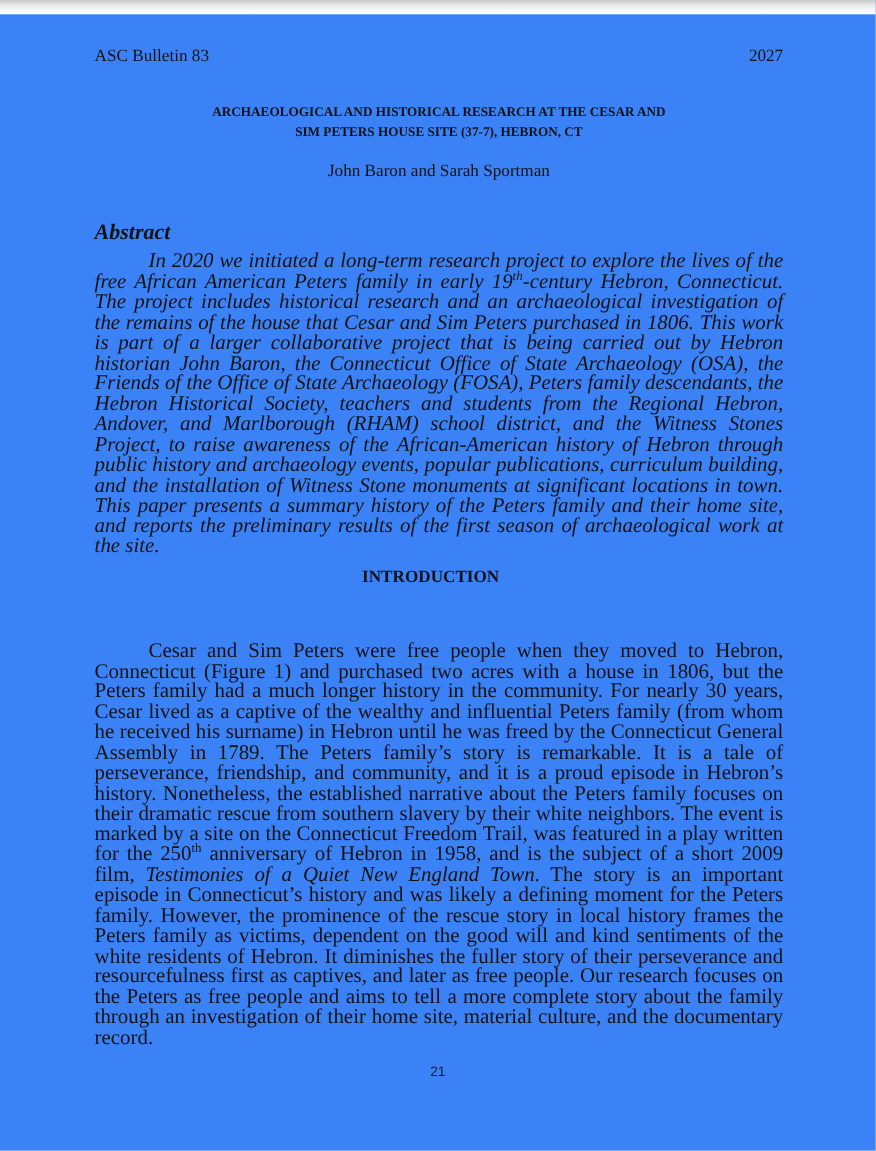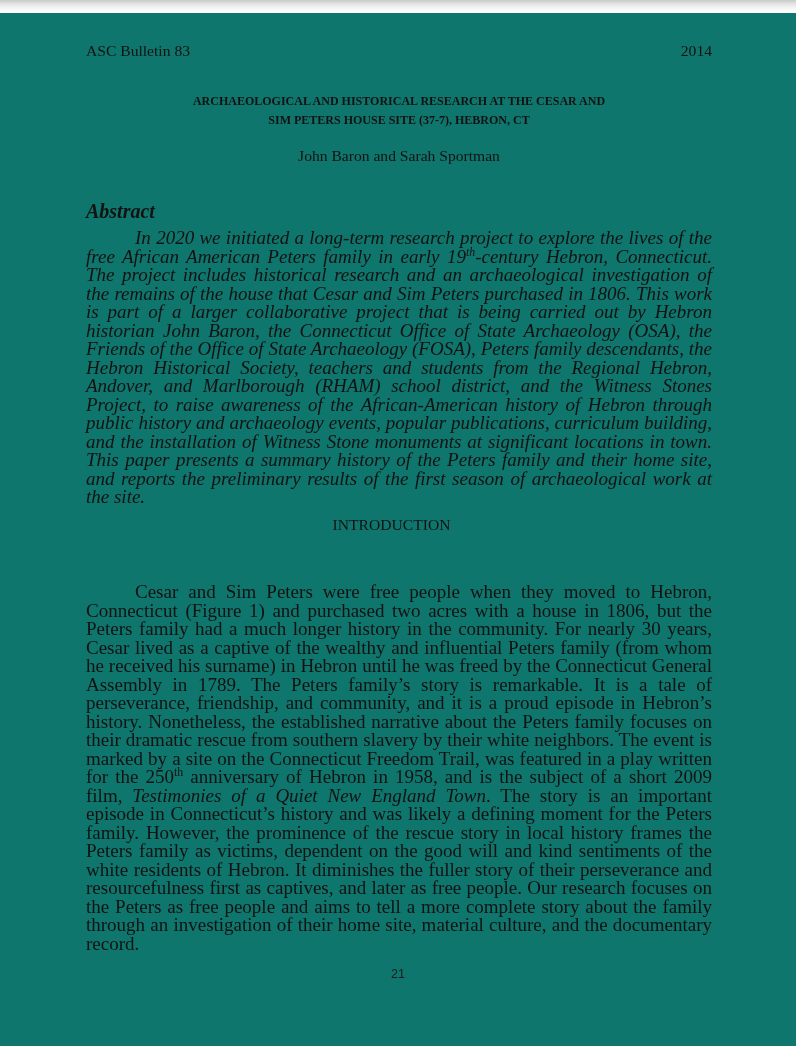--- a/index.html
+++ b/index.html
@@ -8,21 +8,21 @@
     width: 796px;
     height: 1046px;
     position: relative;
     overflow: hidden;
     font-family: "Liberation Serif", "DejaVu Serif", serif;
     color: #121212;
   }
   .page {
     position: absolute;
     inset: 0;
-    background: #0f766e;
+    background: #3b82f6;
   }
   .top-shadow {
     position: absolute;
     top: 0; left: 0; right: 0;
     height: 13px;
     background: linear-gradient(to bottom, #c9c9c9 0%, #e7e7e7 35%, #f8f8f8 70%, #ffffff 100%);
   }
   .running-header {
     position: absolute;
     top: 43px;
@@ -69,21 +69,21 @@
     text-indent: 49px;
   }
   .abstract-body { top: 229px; }
   .section-heading {
     position: absolute;
     top: 515px;
     left: 86px;
     right: 99px;
     text-align: center;
     font-size: 15.6px;
-    font-weight: normal;
+    font-weight: bold;
     line-height: 19px;
   }
   .intro-body { top: 583px; }
   .page-footer {
     position: absolute;
     top: 966px;
     left: 0; right: 0;
     text-align: center;
     font-family: "Liberation Sans", "DejaVu Sans", sans-serif;
     font-size: 12.5px;
@@ -100,21 +100,21 @@
   .run-italic-sup { font-style: italic; }
 </style>
 </head>
 <body>
 
 <div class="page">
   <div class="top-shadow"></div>
 
   <div class="running-header">
     <span>ASC Bulletin 83</span>
-    <span>2014</span>
+    <span>2027</span>
   </div>
 
   <div class="title-block">
     <div class="article-title">
       <span>ARCHAEOLOGICAL AND HISTORICAL RESEARCH AT THE CESAR AND</span><br>
       <span>SIM PETERS HOUSE SITE (37-7), HEBRON, CT</span>
     </div>
     <div class="authors">John Baron and Sarah Sportman</div>
   </div>
 

